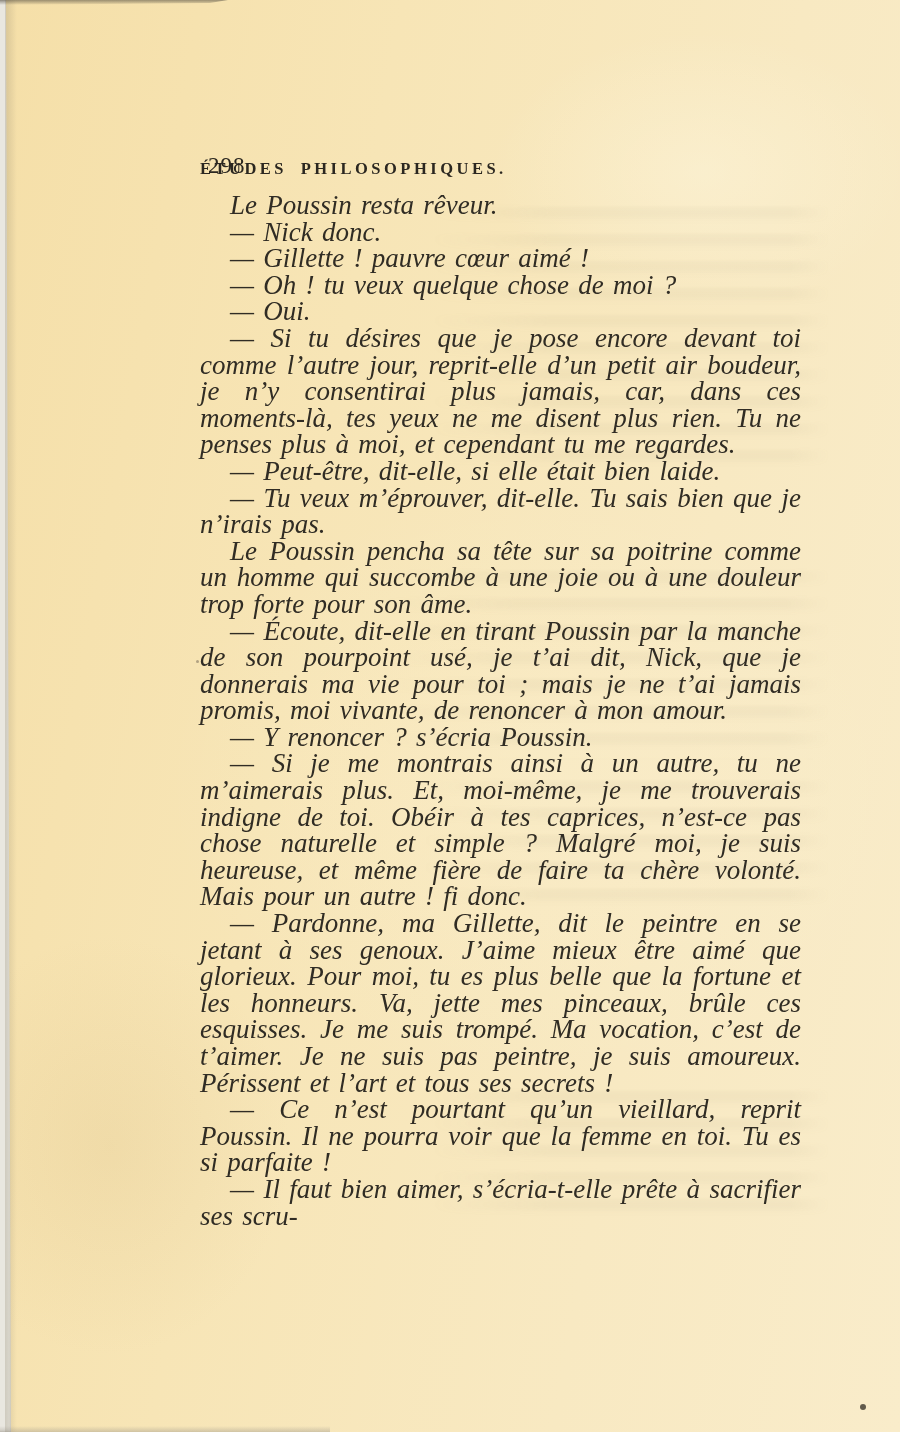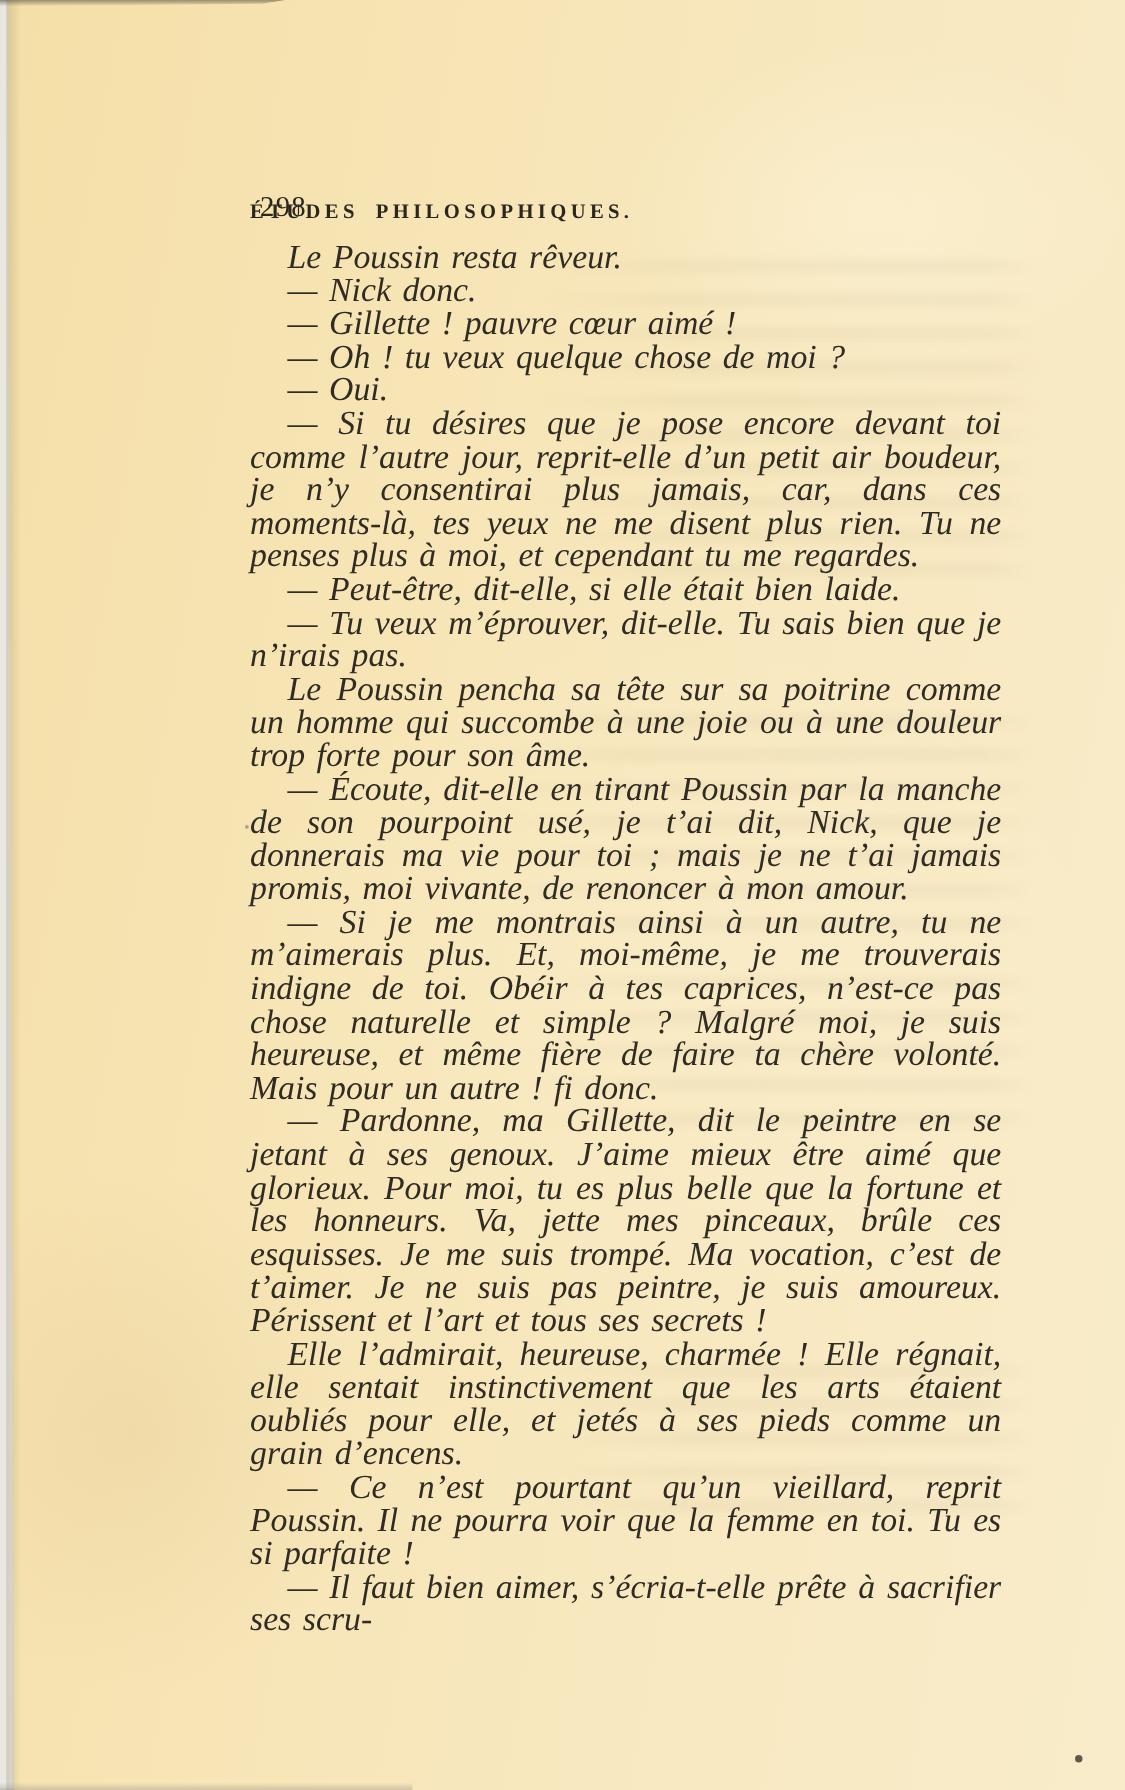--- a/index.html
+++ b/index.html
@@ -162,23 +162,23 @@
       <p class="para">Le Poussin resta rêveur.</p>
       <p class="para">— Nick donc.</p>
       <p class="para">— Gillette ! pauvre cœur aimé !</p>
       <p class="para">— Oh ! tu veux quelque chose de moi ?</p>
       <p class="para">— Oui.</p>
       <p class="para">— Si tu désires que je pose encore devant toi comme l’autre jour, reprit-elle d’un petit air boudeur, je n’y consentirai plus jamais, car, dans ces moments-là, tes yeux ne me disent plus rien. Tu ne penses plus à moi, et cependant tu me regardes.</p>
       <p class="para">— Peut-être, dit-elle, si elle était bien laide.</p>
       <p class="para">— Tu veux m’éprouver, dit-elle. Tu sais bien que je n’irais pas.</p>
       <p class="para">Le Poussin pencha sa tête sur sa poitrine comme un homme qui succombe à une joie ou à une douleur trop forte pour son âme.</p>
       <p class="para">— Écoute, dit-elle en tirant Poussin par la manche de son pourpoint usé, je t’ai dit, Nick, que je donnerais ma vie pour toi ; mais je ne t’ai jamais promis, moi vivante, de renoncer à mon amour.</p>
+      <p class="para">— Y renoncer ? s’écria Poussin.</p>
       <p class="para">— Si je me montrais ainsi à un autre, tu ne m’aimerais plus. Et, moi-même, je me trouverais indigne de toi. Obéir à tes caprices, n’est-ce pas chose naturelle et simple ? Malgré moi, je suis heureuse, et même fière de faire ta chère volonté. Mais pour un autre ! fi donc.</p>
       <p class="para">— Pardonne, ma Gillette, dit le peintre en se jetant à ses genoux. J’aime mieux être aimé que glorieux. Pour moi, tu es plus belle que la fortune et les honneurs. Va, jette mes pinceaux, brûle ces esquisses. Je me suis trompé. Ma vocation, c’est de t’aimer. Je ne suis pas peintre, je suis amoureux. Périssent et l’art et tous ses secrets !</p>
-      <p class="para">Elle l’admirait, heureuse, charmée ! Elle régnait, elle sentait instinctivement que les arts étaient oubliés pour elle, et jetés à ses pieds comme un grain d’encens.</p>
       <p class="para">— Ce n’est pourtant qu’un vieillard, reprit Poussin. Il ne pourra voir que la femme en toi. Tu es si parfaite !</p>
       <p class="para">— Il faut bien aimer, s’écria-t-elle prête à sacrifier ses scru-</p>
     </div>
 
   <div class="speck"></div>
   <div class="speck-2"></div>
 
 </div>
 
 </body></html>

